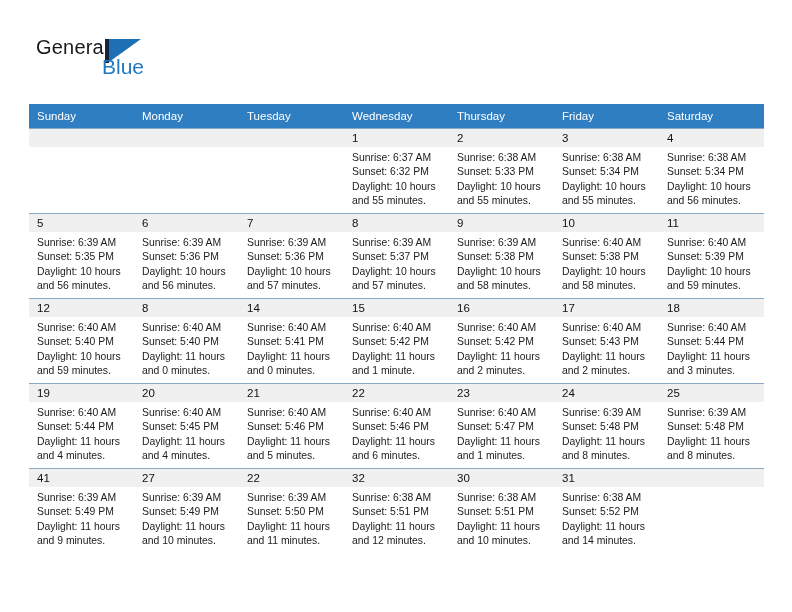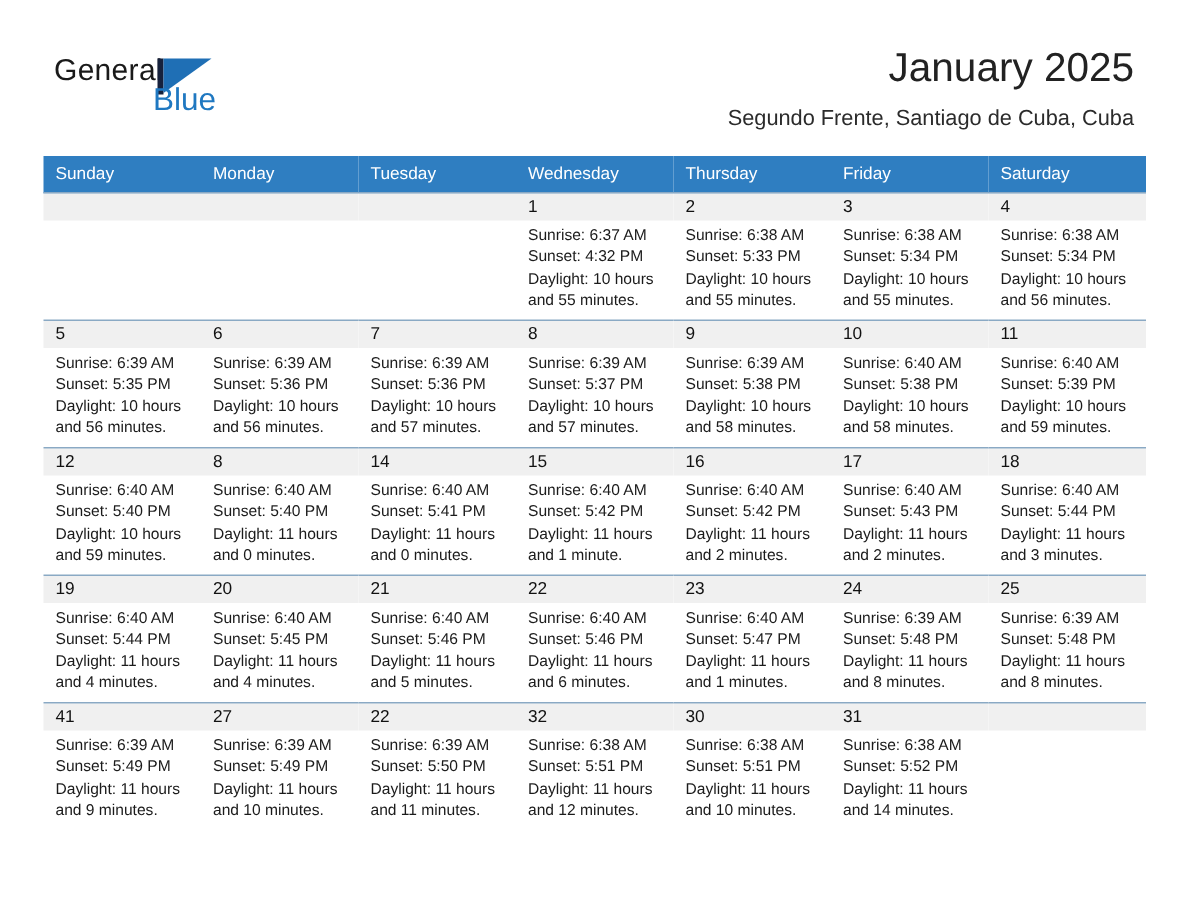--- a/index.html
+++ b/index.html
@@ -162,24 +162,20 @@
 
     <div class="logo">
       <span class="logo-general">General</span>
       <span class="logo-flag">
         <span class="pole"></span>
         <span class="tri"></span>
       </span>
       <span class="logo-blue">Blue</span>
     </div>
 
-    <div class="title-block">
-      <div class="cal-title">January 2025</div>
-      <div class="cal-subtitle">Segundo Frente, Santiago de Cuba, Cuba</div>
-    </div>
 
   </div>
 
   <table class="calendar">
     <thead>
       <tr>
         <th>Sunday</th>
         <th>Monday</th>
         <th>Tuesday</th>
         <th>Wednesday</th>
@@ -199,21 +195,21 @@
             <div class="cell-body"></div>
           </td>
           <td class="blank">
             <div class="daynum-bar empty"></div>
             <div class="cell-body"></div>
           </td>
           <td>
             <div class="daynum-bar">1</div>
             <div class="cell-body">
               <div>Sunrise: 6:37 AM</div>
-              <div>Sunset: 4:32 PM</div>
+              <div>Sunset: 6:32 PM</div>
               <div>Daylight: 10 hours</div>
               <div>and 55 minutes.</div>
             </div>
           </td>
           <td>
             <div class="daynum-bar">2</div>
             <div class="cell-body">
               <div>Sunrise: 6:38 AM</div>
               <div>Sunset: 5:33 PM</div>
               <div>Daylight: 10 hours</div>

